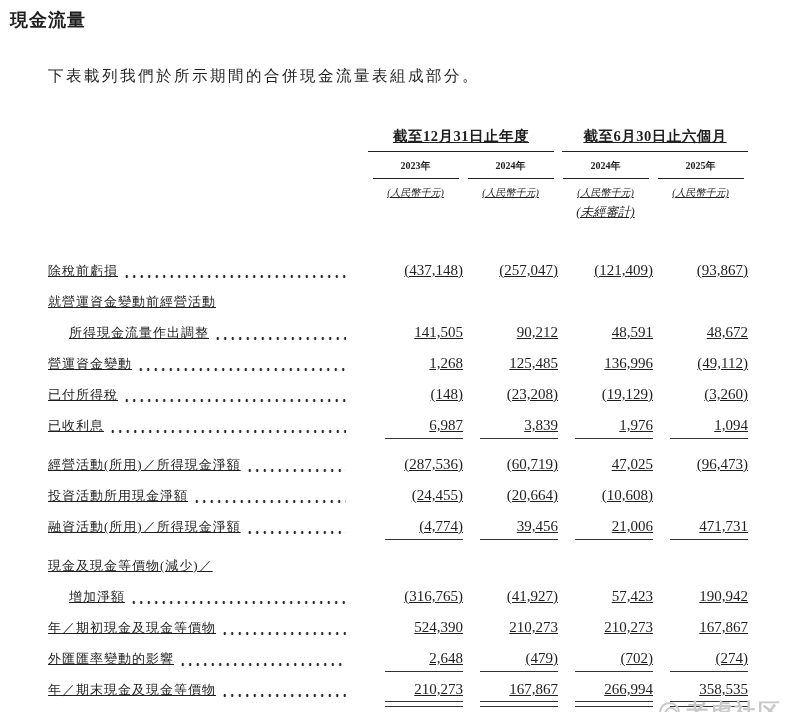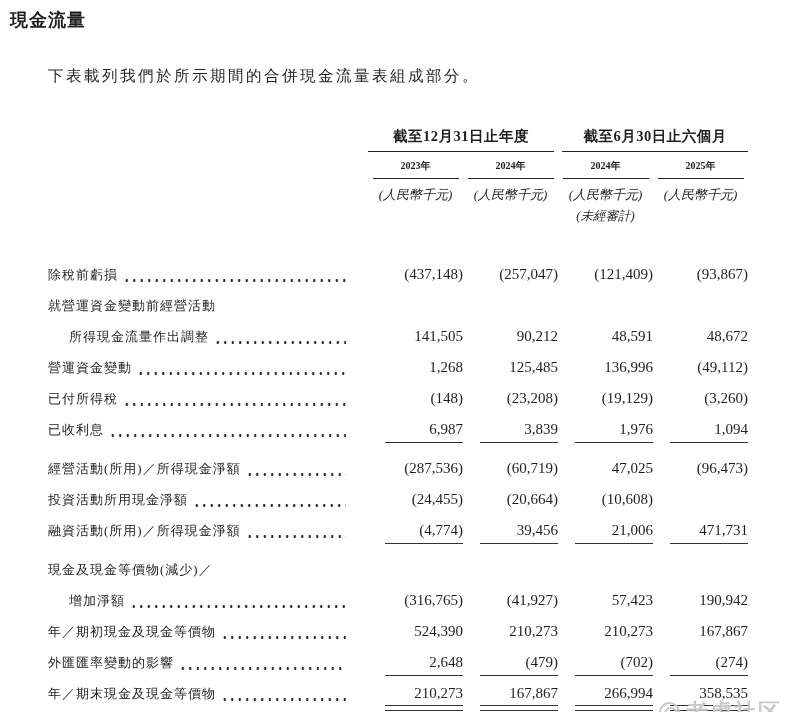--- a/index.html
+++ b/index.html
@@ -9,31 +9,31 @@
     color:#1f1f1f;
   }
   
   .doc-title{
     margin:8px 0 0 10px;font-size:18px;font-weight:bold;letter-spacing:1px;
   }
   .doc-intro{
     margin:34px 0 0 48px;font-size:15.5px;letter-spacing:2.5px;
   }
   
-  .tbl{margin:40px 0 0 48px;width:700px;}
+  .tbl{margin:40px 0 0 48px;width:700px;text-decoration:underline;}
   .hrow{display:flex;}
   .hspacer{width:320px;flex:0 0 320px;}
   .hgroup{
     width:186px;text-align:center;font-weight:bold;font-size:14.5px;
     border-bottom:1.5px solid #222;padding-bottom:5px;letter-spacing:0.5px;white-space:nowrap;
   }
   .hgroup + .hgroup{margin-left:8px;}
   .hyear{width:95px;text-align:center;font-weight:bold;font-size:10px;padding-top:7px;}
   .hyear .yr-u{display:inline-block;width:86px;border-bottom:1.2px solid #222;padding-bottom:5px;}
-  .hunit{width:95px;text-align:center;font-style:italic;font-size:13px;padding-top:7px;white-space:nowrap;}
+  .hunit{width:95px;text-align:center;font-style:italic;font-size:10px;padding-top:7px;white-space:nowrap;}
   .hnote{width:95px;text-align:center;font-style:italic;font-size:12.5px;padding-top:4px;}
   
   .rows{margin-top:34px;}
   .trow{display:flex;height:31px;line-height:31px;}
   .trow.section-end{margin-bottom:8px;}
   .cell-label{
     flex:0 0 320px;width:320px;box-sizing:border-box;padding-right:22px;
     display:flex;font-size:13px;letter-spacing:1px;
   }
   .cell-label.indent{padding-left:21px;}

